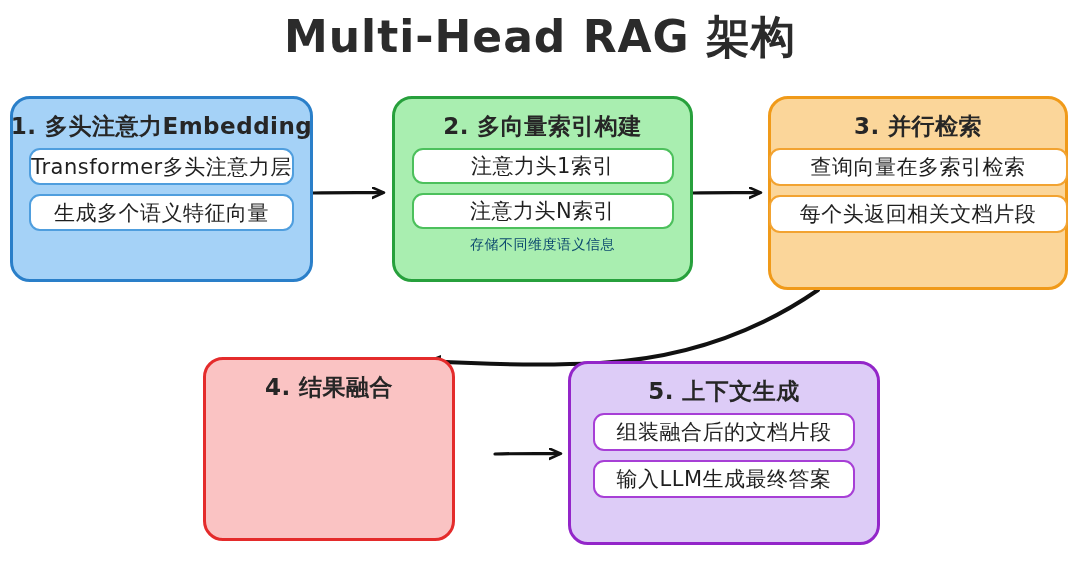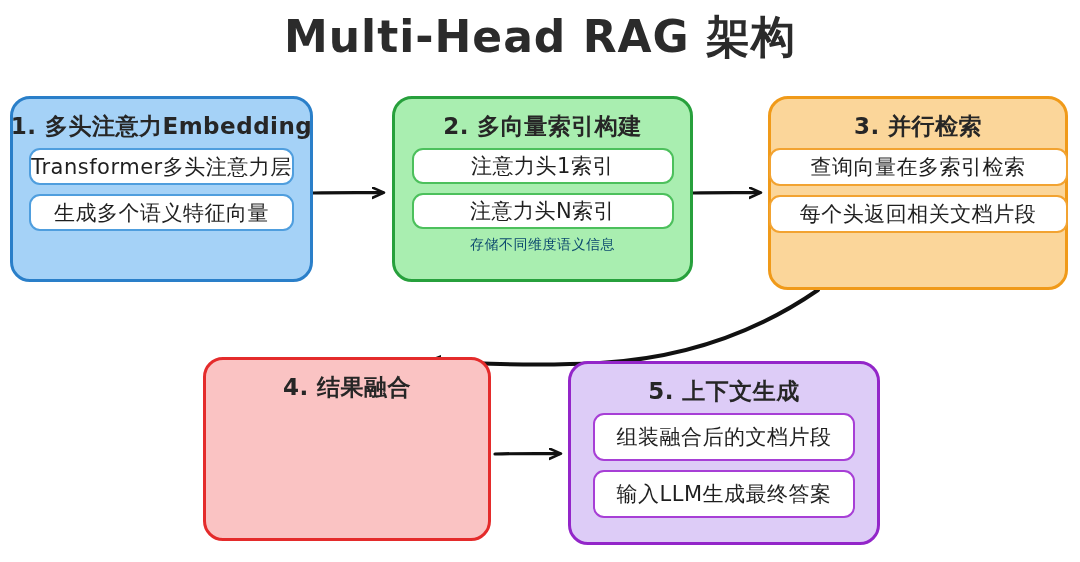--- a/index.html
+++ b/index.html
@@ -61,28 +61,28 @@
   .caption{
     font-size:14px;
     letter-spacing:0.5px;
     margin-top:-2px;
   }
 
   
   #node-1{left:10px;top:96px;width:303px;height:186px;}
   #node-2{left:392px;top:96px;width:301px;height:186px;}
   #node-3{left:768px;top:96px;width:300px;height:194px;}
-  #node-4{left:203px;top:357px;width:288px;height:184px;}
+  #node-4{left:203px;top:357px;width:252px;height:184px;}
   #node-5{left:568px;top:361px;width:312px;height:184px;}
 
   #node-1 .item{width:265px;height:37px;}
   #node-2 .item{width:262px;height:36px;}
   #node-3 .item{width:299px;height:38px;}
   #node-4 .item{width:252px;height:38px;}
-  #node-5 .item{width:262px;height:48px;}
+  #node-5 .item{width:262px;height:38px;}
 
   
   .theme-blue   {background:#a5d2f7;border-color:#2a7fc9;}
   .theme-blue   .item{border-color:#4f9ede;}
   .theme-green  {background:#a9eeb0;border-color:#27a03c;}
   .theme-green  .item{border-color:#4cc05c;}
   .theme-green  .caption{color:#0c4a6e;}
   .theme-orange {background:#fbd69a;border-color:#f09a19;}
   .theme-orange .item{border-color:#f2a331;}
   .theme-red    {background:#fac3c3;border-color:#e42b2b;}

